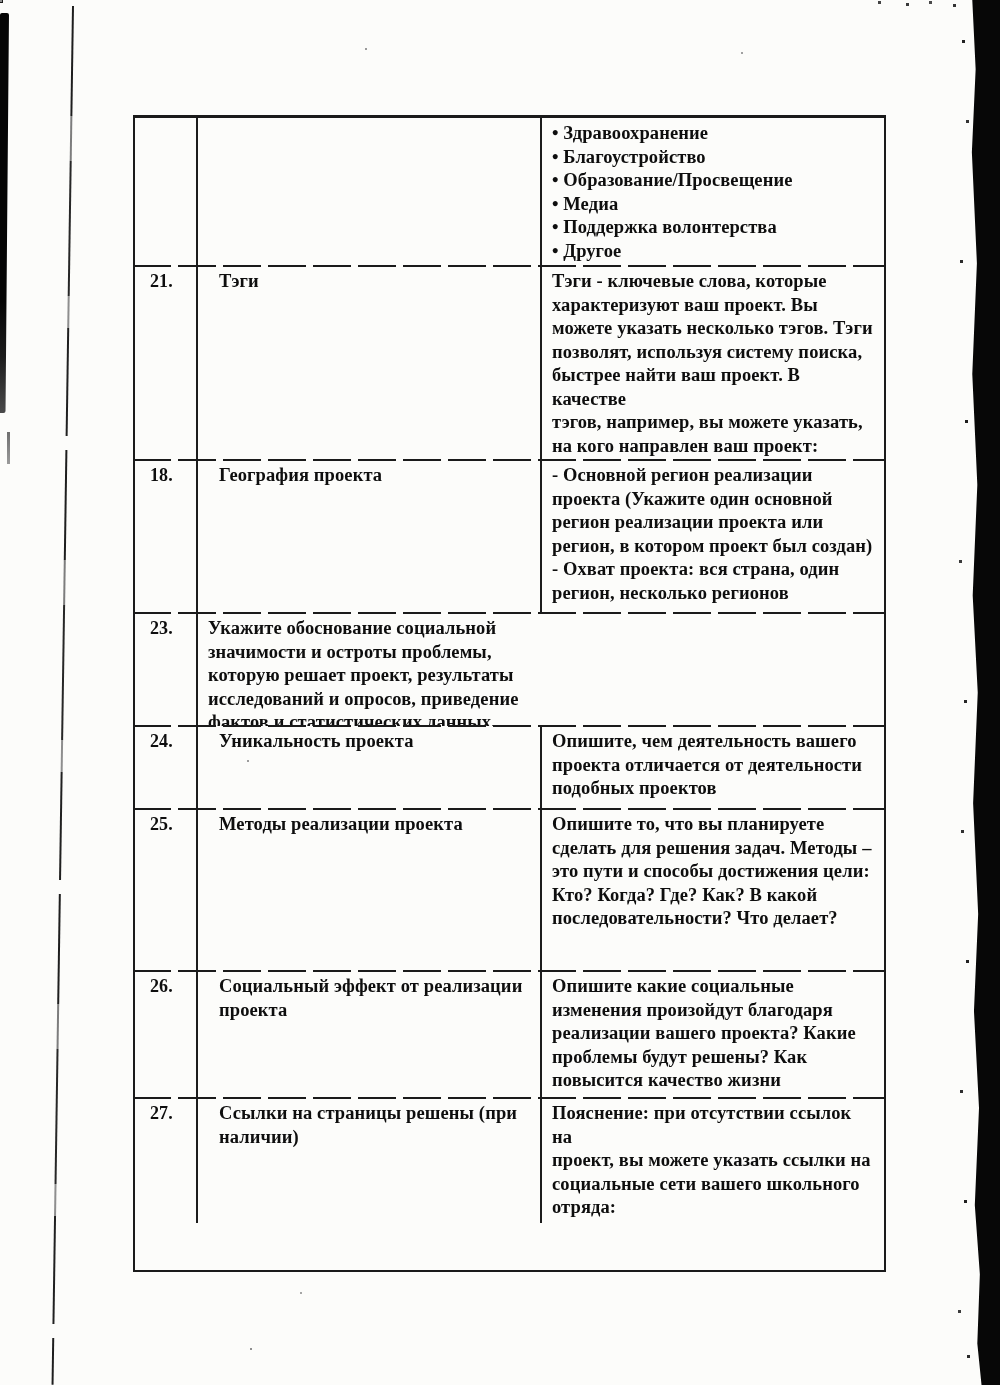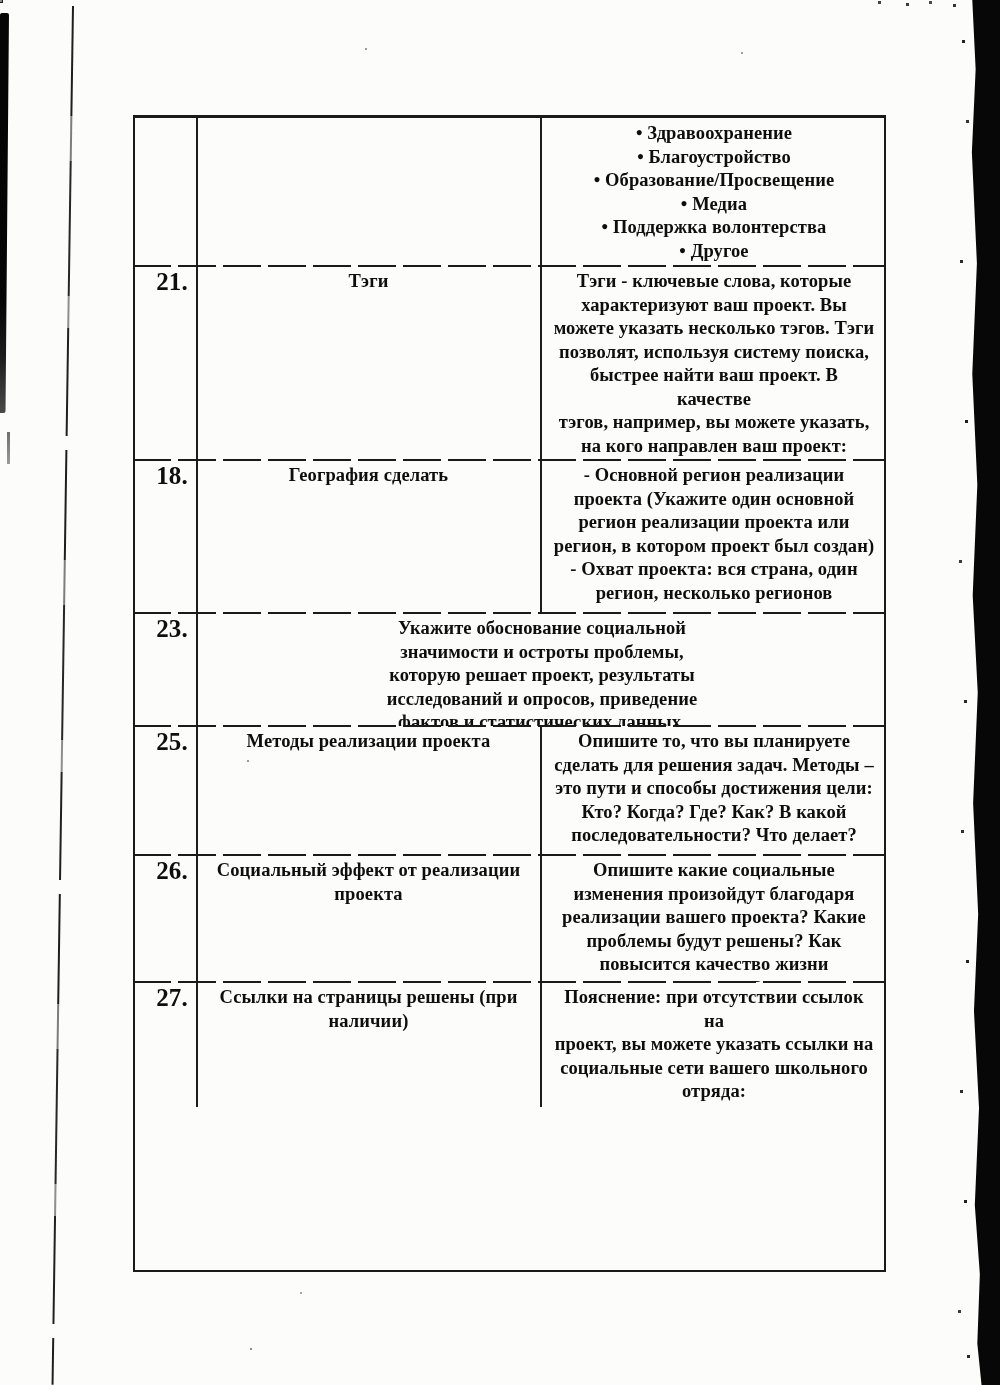--- a/index.html
+++ b/index.html
@@ -41,34 +41,34 @@
       964px 1200px 0 #1f1f1f, 958px 1310px 0 #3c3c3c, 967px 1355px 0 #2a2a2a,
       878px 1px 0 #444, 906px 3px 0 #3a3a3a, 929px 1px 0 #4a4a4a, 953px 4px 0 #333;
   }
 
   
   .doc-table {
     position:absolute; left:133px; top:115px; width:753px; height:1157px;
     box-sizing:border-box; border:2px solid #1a1a1a; border-top-width:3px;
     z-index:2;
   }
-  .row { position:relative; display:flex; box-sizing:border-box;text-align:center; }
+  .row { position:relative; display:flex; box-sizing:border-box; }
   .row + .row::before {
     content:""; position:absolute; left:-2px; right:-2px; top:-1px; height:2px;
     background:repeating-linear-gradient(90deg,#1a1a1a 0 38px, rgba(26,26,26,0) 38px 45px);
   }
   .r0{height:148px} .r1{height:194px} .r2{height:153px} .r3{height:113px}
-  .r4{height:83px}  .r5{height:129px} .r6{height:127px} .r7{height:125px}
+  .r4{height:83px}  .r5{height:162px} .r6{height:127px} .r7{height:125px}
 
   .c {
     box-sizing:border-box; overflow:hidden; white-space:pre-line;
     font-size:18.5px; line-height:23.5px; letter-spacing:0.1px;
   }
-  .c-num  { width:61px;  padding:4px 2px 0 15px; font-size:25px; }
-  .c-name { width:344px; border-left:2px solid #1c1c1c; padding:4px 10px 0 9px; }
+  .c-num  { width:61px;  padding:4px 2px 0 15px; font-size:18px; }
+  .c-name { width:344px; border-left:2px solid #1c1c1c; padding:4px 10px 0 21px; }
   .c-desc { flex:1;      border-left:2px solid #1c1c1c; padding:4px 8px 0 10px; }
 
   .page-specks {
     position:absolute; left:0; top:0; width:2px; height:2px; background:#8d8d8d;
     box-shadow: 365px 48px 0 #9a9a9a, 741px 52px 0 #a0a0a0, 247px 760px 0 #9c9c9c,
       300px 1292px 0 #a5a5a5, 250px 1348px 0 #8f8f8f;
   }
 </style>
 </head>
 <body>
@@ -103,39 +103,46 @@
 можете указать несколько тэгов. Тэги
 позволят, используя систему поиска,
 быстрее найти ваш проект. В качестве
 тэгов, например, вы можете указать,
 на кого направлен ваш проект:
 решения, дети, инвалиды и т.д.</div>
     </div>
 
     <div class="row r2">
       <div class="c c-num">18.</div>
-      <div class="c c-name">География сделать</div>
+      <div class="c c-name">География проекта</div>
       <div class="c c-desc">- Основной регион реализации
 проекта (Укажите один основной
 регион реализации проекта или
 регион, в котором проект был создан)
 - Охват проекта: вся страна, один
 регион, несколько регионов</div>
     </div>
 
     <div class="row r3">
       <div class="c c-num">23.</div>
       <div class="c c-desc">Укажите обоснование социальной
 значимости и остроты проблемы,
 которую решает проект, результаты
 исследований и опросов, приведение
 фактов и статистических данных,
 мониторинг проблемного поля</div>
     </div>
 
+    <div class="row r4">
+      <div class="c c-num">24.</div>
+      <div class="c c-name">Уникальность проекта</div>
+      <div class="c c-desc">Опишите, чем деятельность вашего
+проекта отличается от деятельности
+подобных проектов</div>
+    </div>
 
     <div class="row r5">
       <div class="c c-num">25.</div>
       <div class="c c-name">Методы реализации проекта</div>
       <div class="c c-desc">Опишите то, что вы планируете
 сделать для решения задач. Методы –
 это пути и способы достижения цели:
 Кто? Когда? Где? Как? В какой
 последовательности? Что делает?</div>
     </div>

